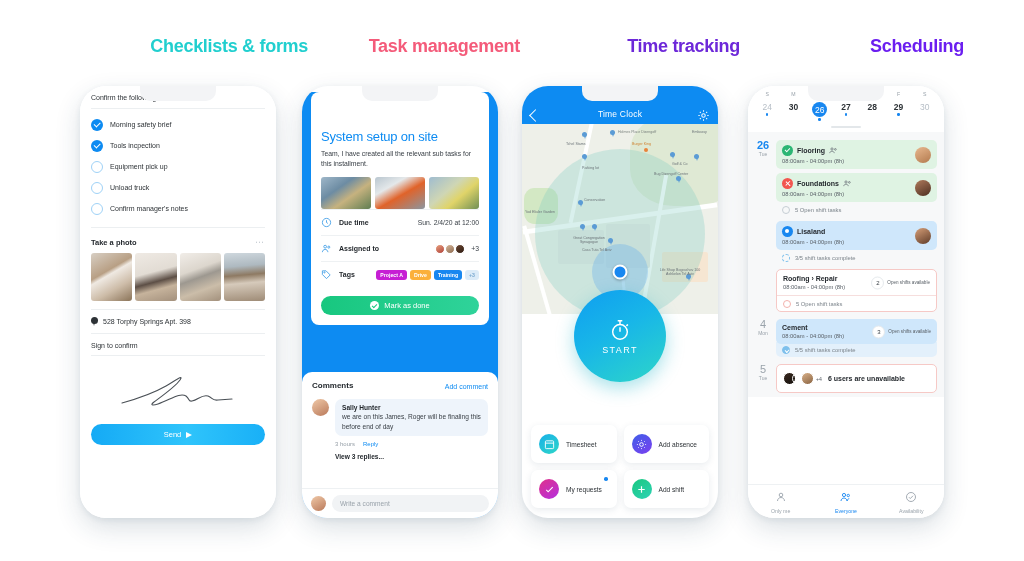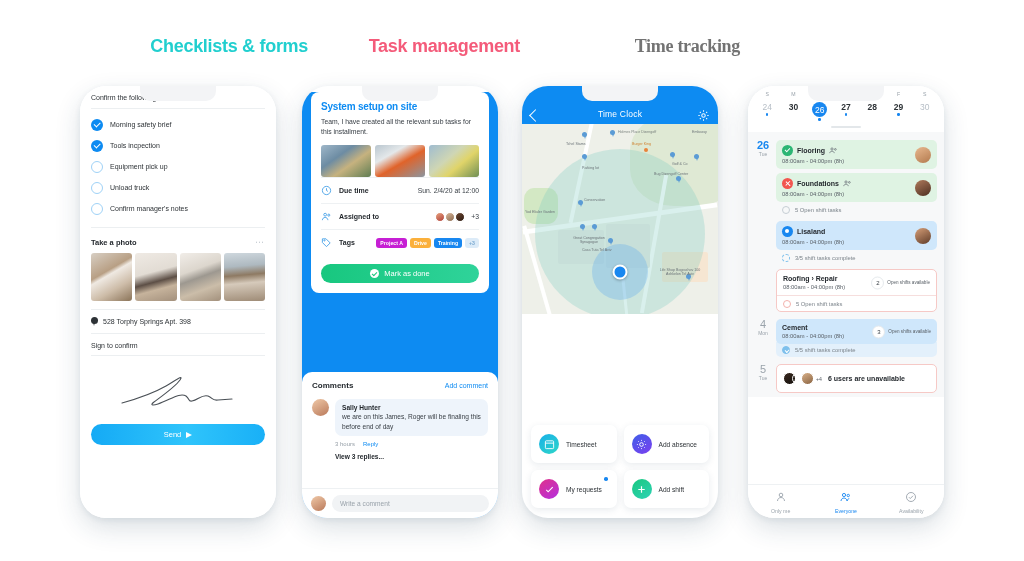--- a/index.html
+++ b/index.html
@@ -91,21 +91,21 @@
     background: linear-gradient(90deg,#15aaf5 0%, #2fc4fb 55%, #19b0f7 100%);
     display:flex; align-items:center; justify-content:center; gap:5px;
   }
   .send-tri { width:0;height:0;border-left:6px solid #fff;border-top:3.5px solid transparent;border-bottom:3.5px solid transparent; }
 
   
   .p2bg { background:#0d8bf2; height:100%; }
   .task-card {
     margin: 6px 9px 0; background:#fff; border-radius: 8px; padding: 9px 10px 10px;
   }
-  .task-title { color:#0d8bf2; font-size:10px; font-weight:bold; letter-spacing:-.2px; }
+  .task-title { color:#0d8bf2; font-size:13px; font-weight:normal; letter-spacing:-.2px;margin-top:28px; }
   .task-desc { font-size:6.8px; color:#3a4047; line-height:1.5; margin-top:5px; }
   .task-thumbs { display:flex; gap:4px; margin-top:8px; }
   .tth { flex:1; height: 32px; border-radius: 3px; }
   .tth1 { background: linear-gradient(145deg,#9fb7c9 0%,#6d8ca3 35%,#c6b27f 60%,#5f7d52 100%); }
   .tth2 { background: linear-gradient(150deg,#b9c6cf 0%,#e4e8ea 30%,#e0632a 55%,#8b96a0 100%); }
   .tth3 { background: linear-gradient(140deg,#9fbcd0 0%,#cfd6b4 40%,#e0d469 62%,#6f8f55 100%); }
   .trow { display:flex; align-items:center; gap:7px; padding: 7px 0; border-top:1px solid #eef1f3; }
   .trow:first-of-type { margin-top:8px; }
   .trow .lbl { font-size:7px; font-weight:bold; color:#1f2429; flex:0 0 auto; }
   .trow .val { margin-left:auto; font-size:6.8px; color:#3a4047; display:flex; align-items:center; gap:3px; }
@@ -116,21 +116,21 @@
     margin-top: 9px; height: 19px; border-radius: 10px; color:#fff; font-size:7.5px;
     background: linear-gradient(90deg,#18c77f 0%, #2fd39a 100%);
     display:flex; align-items:center; justify-content:center; gap:5px;
   }
   .done-check { width:9px;height:9px;border-radius:50%;background:#fff;position:relative; }
   .done-check::after{content:"";position:absolute;left:2.2px;top:3px;width:4px;height:2px;border-left:1.3px solid #18c77f;border-bottom:1.3px solid #18c77f;transform:rotate(-45deg);}
   .comments {
     position:absolute; left:0; right:0; bottom:0; height: 146px; background:#fff;
     border-top-left-radius: 10px; border-top-right-radius: 10px; padding: 9px 10px;
   }
-  .cm-head { display:flex; align-items:center; justify-content:space-between; }
+  .cm-head { display:flex; align-items:flex-end; justify-content:space-between; }
   .cm-head .h { font-size:8px; font-weight:bold; color:#1f2429; }
   .cm-head .a { font-size:7px; color:#0d8bf2; }
   .cm-row { display:flex; gap:6px; margin-top:9px; }
   .av { width:17px;height:17px;border-radius:50%;flex:0 0 17px;
         background: linear-gradient(150deg,#f0c9a8,#b9795a); }
   .bub { background:#eef4fb; border-radius:7px; padding:5px 7px; }
   .bub .nm { font-size:6.6px; font-weight:bold; color:#1f2429; }
   .bub .tx { font-size:6.6px; color:#3a4047; line-height:1.45; margin-top:1px; }
   .cm-meta { display:flex; gap:8px; margin:5px 0 0 23px; }
   .cm-meta .t { font-size:6px; color:#97a0a8; }
@@ -232,21 +232,22 @@
   .tab .tl { font-size:5.2px; color:#9aa3ab; margin-top:1px; }
   .tab.active .tl { color:#1887f0; }
 </style>
 </head>
 <body>
 
 <div class="stage">
 
   <div class="col-title" id="t0" style="color: rgb(33, 207, 207);">Checklists &amp; forms</div>
   <div class="col-title" id="t1" style="color: rgb(244, 91, 122);">Task management</div>
-  <div class="col-title" id="t2" style="color: #737373; font-family: Liberation Serif, serif;">Time tracking</div>
+  <div class="col-title" id="t2" style="color: #6d28d9;">Time tracking</div>
+  <div class="col-title" id="t3" style="color: rgb(107, 30, 240);">Scheduling</div>
 
   <div class="phone" id="p0">
     <div class="notch"></div>
     <div class="sheet">
       <div class="sec-label">Confirm the following:</div>
       <div class="hr"></div>
       <div class="check-list">
         <div class="check-row">
             <div class="cbox on"></div>
             <span>Morning safety brief</span>
@@ -430,20 +431,30 @@
       <div class="mlabel" style="left:150px;top:38px;">Golf &amp; Co</div>
       <div class="mlabel" style="left:60px;top:42px;">Parking lot</div>
       <div class="mlabel" style="left:132px;top:48px;">Bug Dizengoff Center</div>
       <div class="mlabel" style="left:62px;top:74px;">Conservation</div>
       <div class="mlabel" style="left:3px;top:86px;">Yod Eliuler Garden</div>
       <div class="mlabel" style="left:44px;top:112px;width:46px;white-space:normal;text-align:center">Great Congregation Synagogue</div>
       <div class="mlabel" style="left:60px;top:124px;">Casa Tuta Tel Aviv</div>
       <div class="mlabel" style="left:132px;top:144px;width:52px;white-space:normal;text-align:center">Life Shop Bograshov 100 Ashkelon Tel Aviv</div>
     </div>
 
+    <div class="start-wrap">
+      <div class="start-btn">
+        <svg width="22" height="24" viewBox="0 0 24 26" fill="none" stroke="#fff" stroke-width="1.6">
+          <circle cx="12" cy="15" r="8"></circle>
+            <path d="M12 15V10"></path>
+            <path d="M9.5 3h5M12 3v4M19 8.5l1.6-1.6"></path>
+        </svg>
+        <div class="lbl">START</div>
+      </div>
+    </div>
 
     <div class="tiles">
       <div class="tile">
         <div class="cir" style="background:linear-gradient(145deg,#18b0e8,#2ed6c8)">
           <svg width="11" height="11" viewBox="0 0 24 24" fill="none" stroke="#fff" stroke-width="2">
               <rect x="3" y="4" width="18" height="17" rx="2"></rect>
               <path d="M3 9h18"></path>
             </svg>
         </div>
         <div class="tl">Timesheet</div>

